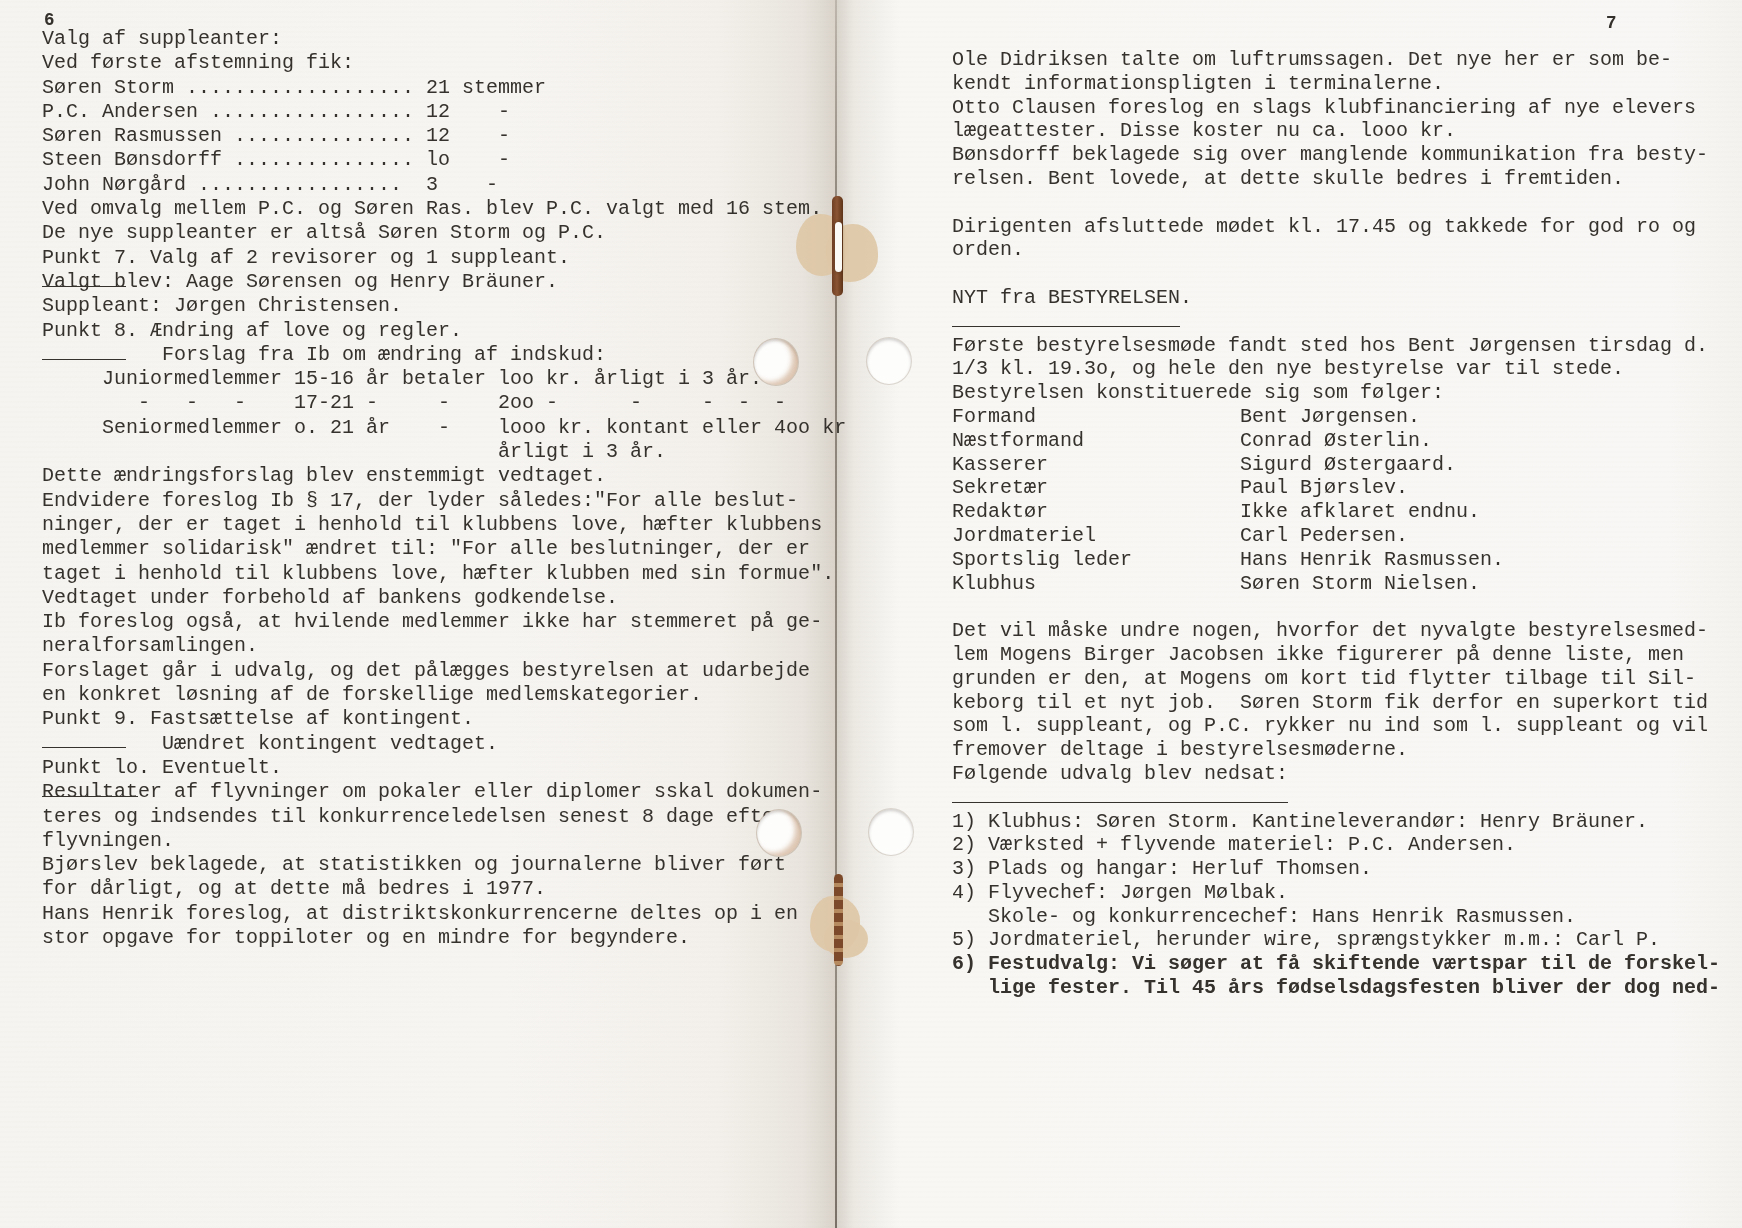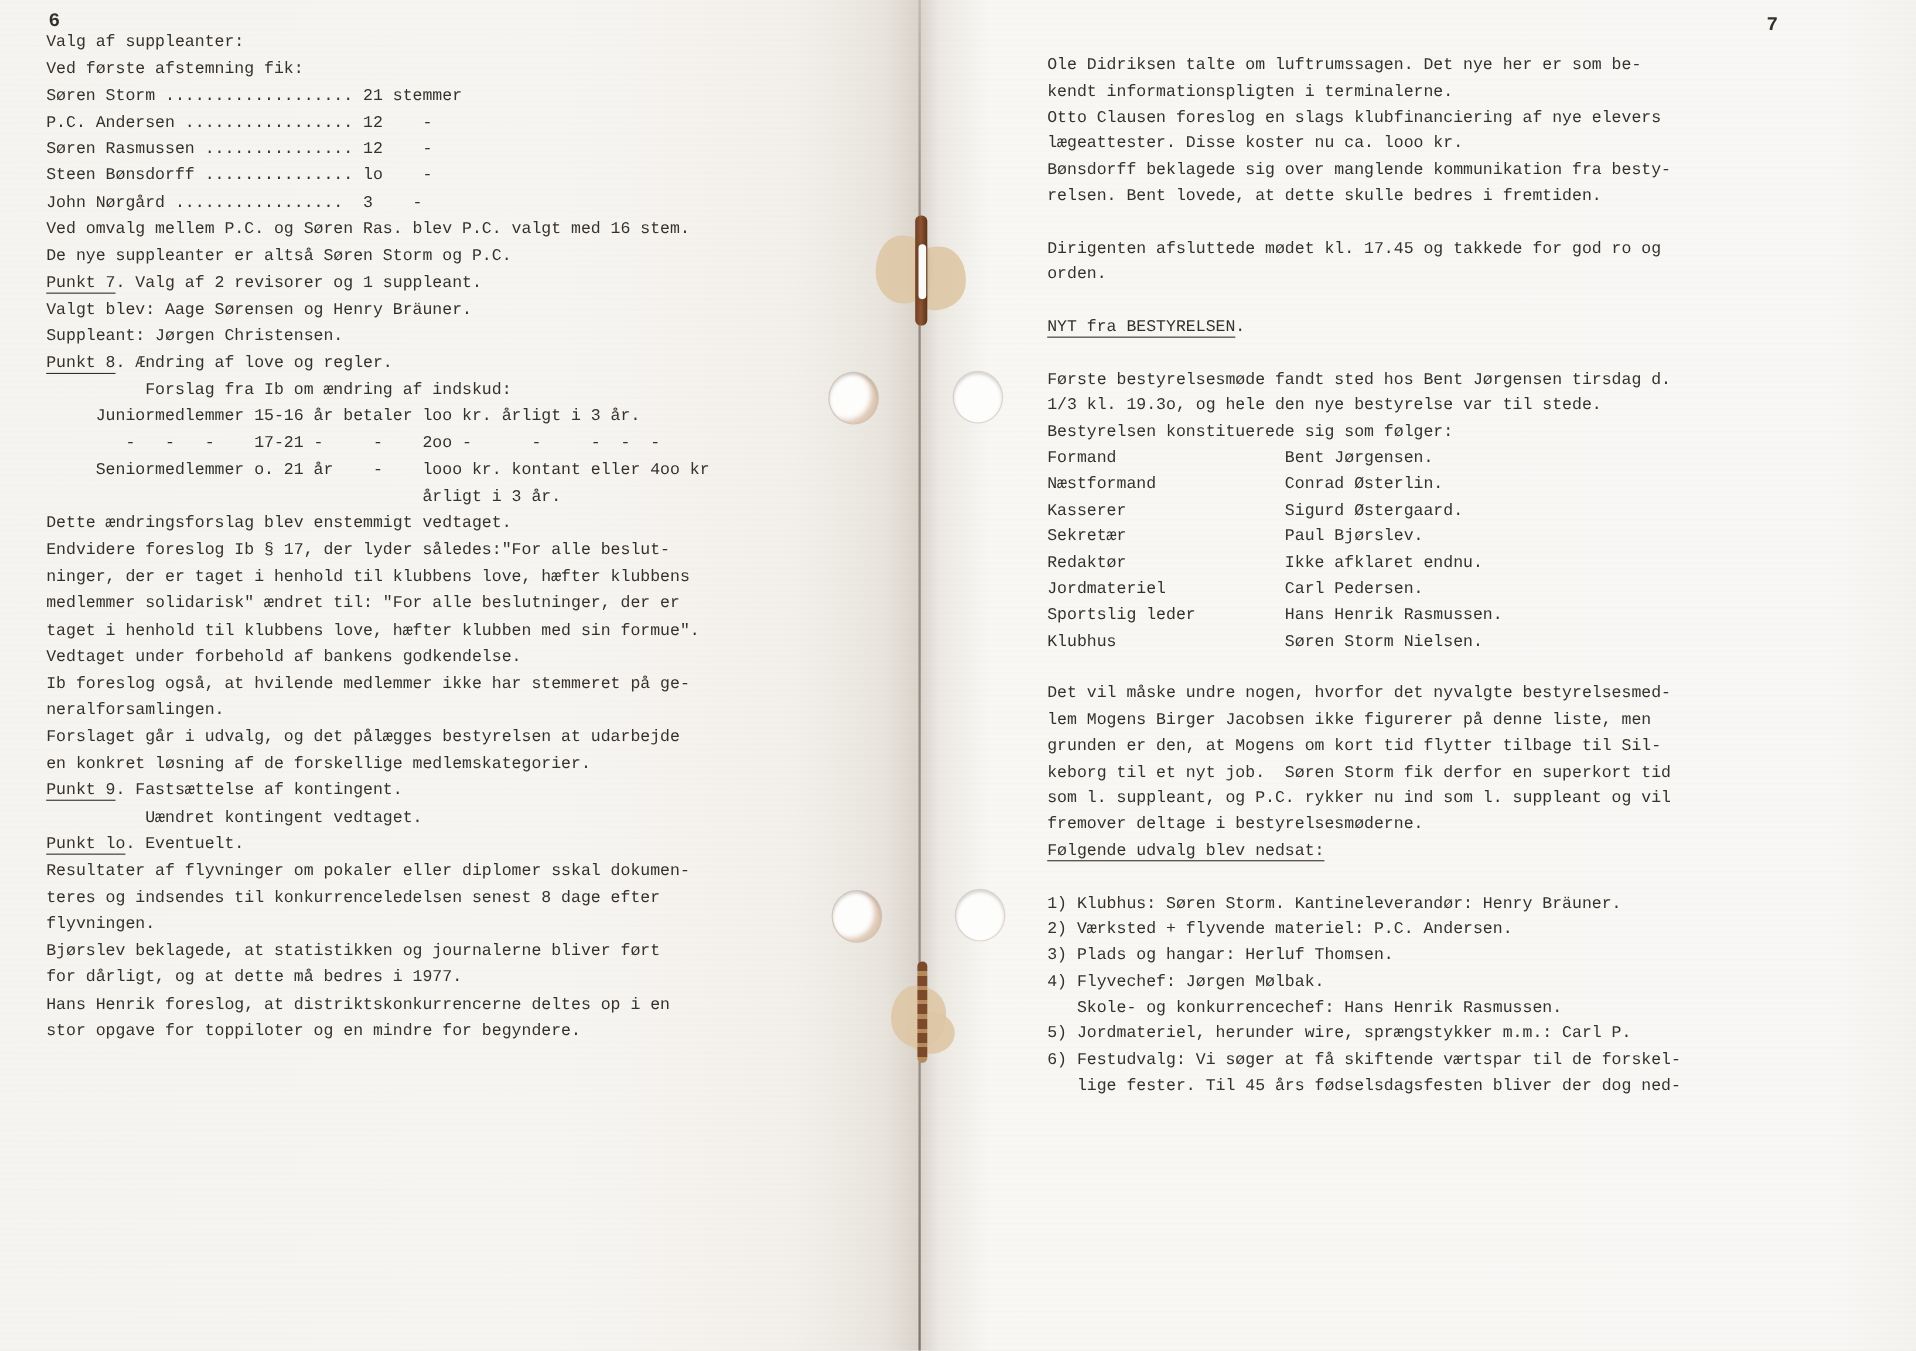--- a/index.html
+++ b/index.html
@@ -21,27 +21,27 @@
   .page::after{ 
     content:"";position:absolute;inset:0;pointer-events:none;
     background:repeating-linear-gradient(0deg,rgba(120,110,95,.012) 0 2px,transparent 2px 5px);
   }
   .fold-line{
     position:absolute;left:835px;top:0;width:2px;height:1228px;
     background:linear-gradient(180deg,rgba(110,98,85,.25) 0%,rgba(90,78,66,.6) 18%,rgba(90,78,66,.55) 80%,rgba(70,60,50,.65) 100%);
   }
   .page-text{
     position:absolute;white-space:pre;color:#35312c;
-    font-size:15px;font-family:"Liberation Mono","DejaVu Sans Mono",monospace;
+    font-size:20px;font-family:"Liberation Mono","DejaVu Sans Mono",monospace;
   }
   #text-left{left:42px;top:27px;line-height:24.3px;}
   #text-right{left:952px;top:48px;line-height:23.8px;}
   .line{display:block;min-height:1em;}
-  .u{border-bottom:1.7px solid currentColor;padding-bottom:0;text-align:center;}
-  .b{font-weight:normal;}
+  .u{border-bottom:1.7px solid currentColor;padding-bottom:17px;text-align:center;}
+  .b{font-weight:bold;}
   .page-number{position:absolute;font-size:17.5px;font-weight:bold;color:#34302b;}
   #page-num-left{left:44px;top:10px;}
   #page-num-right{left:1606px;top:13px;}
   .hole{
     position:absolute;width:44px;height:46px;border-radius:50%;
     background:#fdfdfc;
     box-shadow:inset 0 2px 3px rgba(70,60,50,.22),0 0 0 1px rgba(165,152,138,.35);
   }
   .hole.smudged{
     box-shadow:inset -6px -3px 5px rgba(170,110,60,.38),inset 0 2px 3px rgba(70,60,50,.22),0 0 0 1px rgba(170,150,130,.45);

